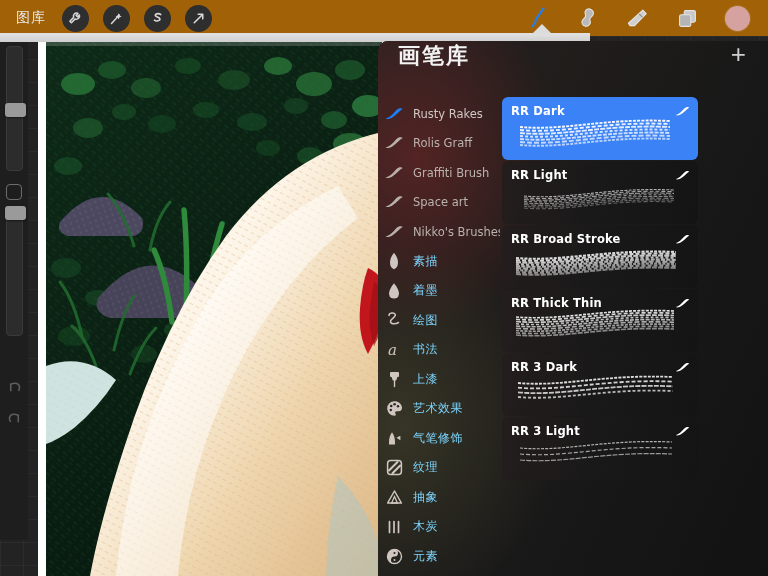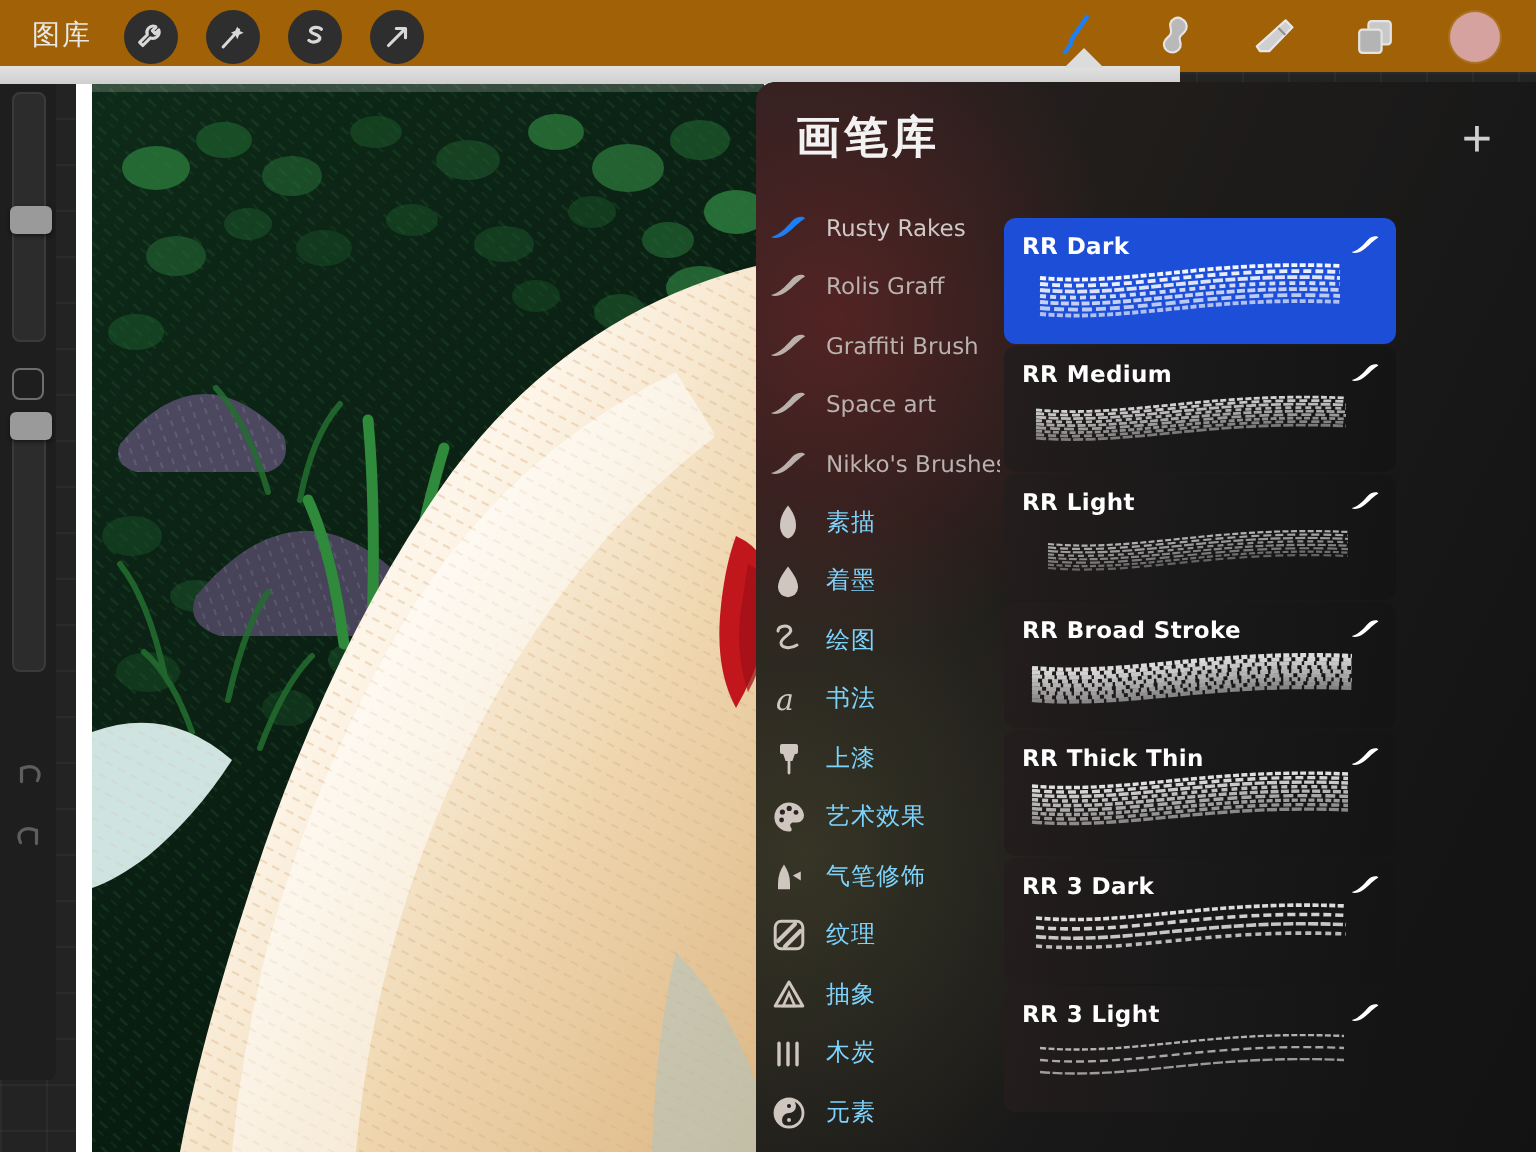--- a/index.html
+++ b/index.html
@@ -114,21 +114,21 @@
   #panel-tint{
     position:absolute; inset:0;
     background:
       radial-gradient(200px 240px at 10% 22%, rgba(120,40,40,.55), rgba(120,40,40,0) 72%),
       radial-gradient(220px 260px at 6% 72%, rgba(90,92,55,.38), rgba(90,92,55,0) 72%),
       linear-gradient(115deg,#2a2020 0%,#201d1b 32%,#181818 62%,#121212 100%);
   }
   #panel-inner{ position:relative; z-index:2; height:100%; }
 
   #panel-header{
-    height:56px; display:flex; align-items:center;
+    height:56px; display:flex; 
     padding:0 22px 0 20px;
   }
   #panel-title{
     color:#f2f2f2; font-size:22px; font-weight:bold; letter-spacing:2px;
     font-family:"DejaVu Sans","Liberation Sans",sans-serif;
   }
   #add-brush-btn{
     margin-left:auto; color:#cfcfcf; font-size:26px; line-height:1;
     font-weight:300; cursor:default;
   }
@@ -534,48 +534,31 @@
                 <circle cx="8.5" cy="8.5" r="7" fill="none" stroke="#cfc6c0" stroke-width="1.4"></circle>
                 <path d="M8.5 1.5 A3.5 3.5 0 0 1 8.5 8.5 A3.5 3.5 0 0 0 8.5 15.5 A7 7 0 0 1 8.5 1.5 Z" fill="#cfc6c0"></path>
                 <circle cx="8.5" cy="5" r="1" fill="#231e1c"></circle>
                 <circle cx="8.5" cy="12" r="1" fill="#cfc6c0"></circle>
               </svg>
             </span>
             <span class="cat-label">元素</span>
           </div>
         </div>
       <div id="brush-list">
-          <div class="brush-card selected" style="background: #1d4ed8; margin-top: 12px;">
+          <div class="brush-card selected" style="background: #3b82f6;">
             <svg class="brush-stroke" viewBox="0 0 196 63" preserveAspectRatio="none">
               <path d="M18 30 C63 34 100.5 21 168 24" stroke="#ffffff" stroke-width="1.9" fill="none" stroke-dasharray="3 1.2" opacity="0.95"></path>
               <path d="M18 33 C63 37 100.5 24 168 27" stroke="#ffffff" stroke-width="1.9" fill="none" stroke-dasharray="4 2" opacity="0.8999999999999999"></path>
               <path d="M18 36 C63 40 100.5 27 168 30" stroke="#ffffff" stroke-width="1.9" fill="none" stroke-dasharray="5 1.2" opacity="0.85"></path>
               <path d="M18 39 C63 43 100.5 30 168 33" stroke="#ffffff" stroke-width="1.9" fill="none" stroke-dasharray="3 2" opacity="0.7999999999999999"></path>
               <path d="M18 42 C63 46 100.5 33 168 36" stroke="#ffffff" stroke-width="1.9" fill="none" stroke-dasharray="4 1.2" opacity="0.75"></path>
               <path d="M18 45 C63 49 100.5 36 168 39" stroke="#ffffff" stroke-width="1.9" fill="none" stroke-dasharray="5 2" opacity="0.7"></path>
               <path d="M18 48 C63 52 100.5 39 168 42" stroke="#ffffff" stroke-width="1.9" fill="none" stroke-dasharray="3 1.2" opacity="0.6499999999999999"></path>
             </svg>
             <div class="brush-name">RR Dark</div>
-            <div class="brush-edit-ico"><svg width="17" height="11" viewBox="0 0 20 14">
-                <path d="M1.5 11.5 C5 11 9 7 12 3.5 C14.5 0.8 18 1 18.5 2.2 C16 3.4 12.5 7.5 9 10 C6.2 12 3 12.6 1.5 11.5 Z" fill="#ffffff"></path>
-              </svg></div>
-          </div>
-          <div class="brush-card">
-            <svg class="brush-stroke" viewBox="0 0 196 63" preserveAspectRatio="none">
-              <path d="M16 32 C62.5 36 101.25 23 171 26" stroke="#f2f2f2" stroke-width="1.4" fill="none" stroke-dasharray="3 1.2" opacity="0.85"></path>
-              <path d="M16 33.75 C62.5 37.75 101.25 24.75 171 27.75" stroke="#f2f2f2" stroke-width="1.4" fill="none" stroke-dasharray="4 2" opacity="0.7999999999999999"></path>
-              <path d="M16 35.5 C62.5 39.5 101.25 26.5 171 29.5" stroke="#f2f2f2" stroke-width="1.4" fill="none" stroke-dasharray="5 1.2" opacity="0.75"></path>
-              <path d="M16 37.25 C62.5 41.25 101.25 28.25 171 31.25" stroke="#f2f2f2" stroke-width="1.4" fill="none" stroke-dasharray="3 2" opacity="0.7"></path>
-              <path d="M16 39 C62.5 43 101.25 30 171 33" stroke="#f2f2f2" stroke-width="1.4" fill="none" stroke-dasharray="4 1.2" opacity="0.6499999999999999"></path>
-              <path d="M16 40.75 C62.5 44.75 101.25 31.75 171 34.75" stroke="#f2f2f2" stroke-width="1.4" fill="none" stroke-dasharray="5 2" opacity="0.6"></path>
-              <path d="M16 42.5 C62.5 46.5 101.25 33.5 171 36.5" stroke="#f2f2f2" stroke-width="1.4" fill="none" stroke-dasharray="3 1.2" opacity="0.5499999999999999"></path>
-              <path d="M16 44.25 C62.5 48.25 101.25 35.25 171 38.25" stroke="#f2f2f2" stroke-width="1.4" fill="none" stroke-dasharray="4 2" opacity="0.49999999999999994"></path>
-              <path d="M16 46 C62.5 50 101.25 37 171 40" stroke="#f2f2f2" stroke-width="1.4" fill="none" stroke-dasharray="5 1.2" opacity="0.44999999999999996"></path>
-            </svg>
-            <div class="brush-name">RR Medium</div>
             <div class="brush-edit-ico"><svg width="17" height="11" viewBox="0 0 20 14">
                 <path d="M1.5 11.5 C5 11 9 7 12 3.5 C14.5 0.8 18 1 18.5 2.2 C16 3.4 12.5 7.5 9 10 C6.2 12 3 12.6 1.5 11.5 Z" fill="#ffffff"></path>
               </svg></div>
           </div>
           <div class="brush-card">
             <svg class="brush-stroke" viewBox="0 0 196 63" preserveAspectRatio="none">
               <path d="M22 35 C67 39 104.5 26 172 29" stroke="#f2f2f2" stroke-width="1.1" fill="none" stroke-dasharray="3 1.2" opacity="0.7"></path>
               <path d="M22 36.714285714285715 C67 40.714285714285715 104.5 27.714285714285715 172 30.714285714285715" stroke="#f2f2f2" stroke-width="1.1" fill="none" stroke-dasharray="4 2" opacity="0.6499999999999999"></path>
               <path d="M22 38.42857142857143 C67 42.42857142857143 104.5 29.42857142857143 172 32.42857142857143" stroke="#f2f2f2" stroke-width="1.1" fill="none" stroke-dasharray="5 1.2" opacity="0.6"></path>
               <path d="M22 40.142857142857146 C67 44.142857142857146 104.5 31.142857142857146 172 34.142857142857146" stroke="#f2f2f2" stroke-width="1.1" fill="none" stroke-dasharray="3 2" opacity="0.5499999999999999"></path>

